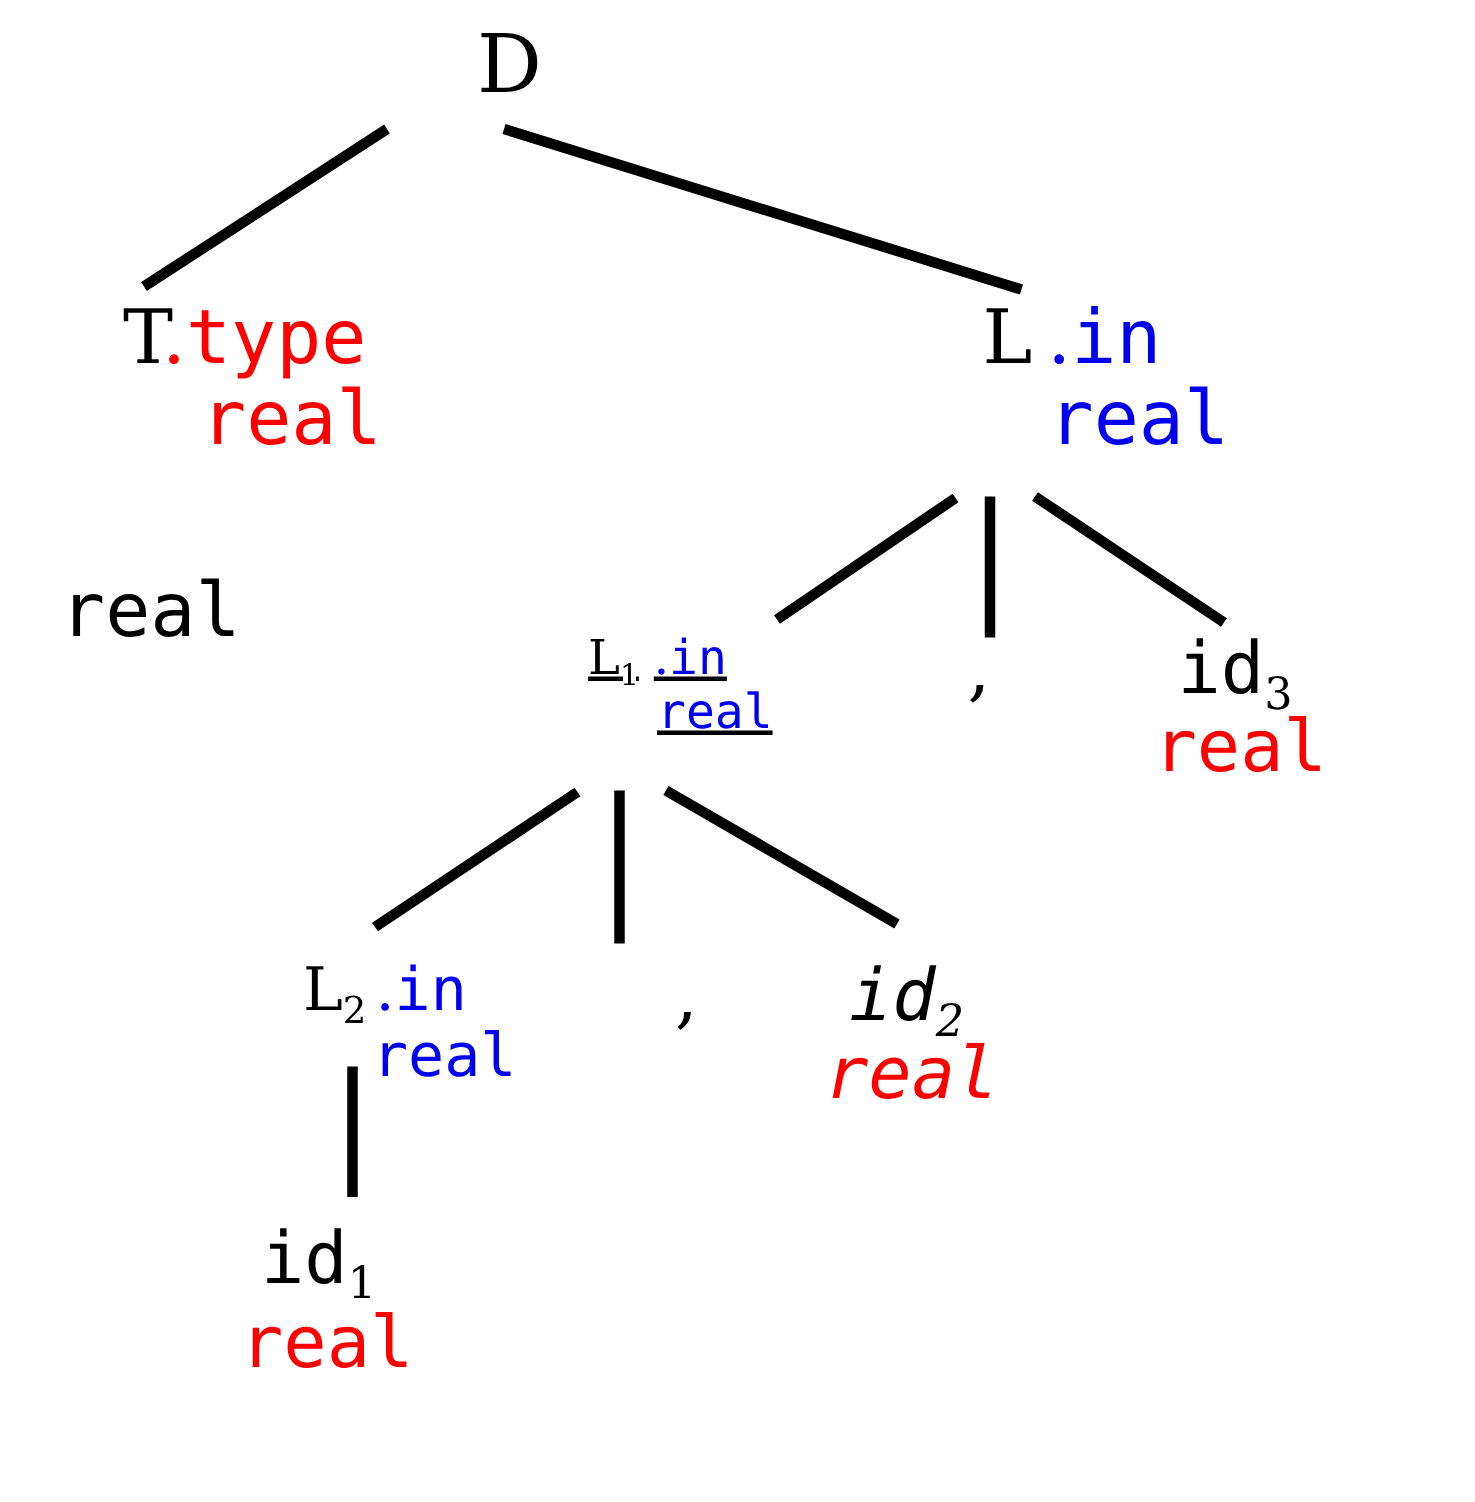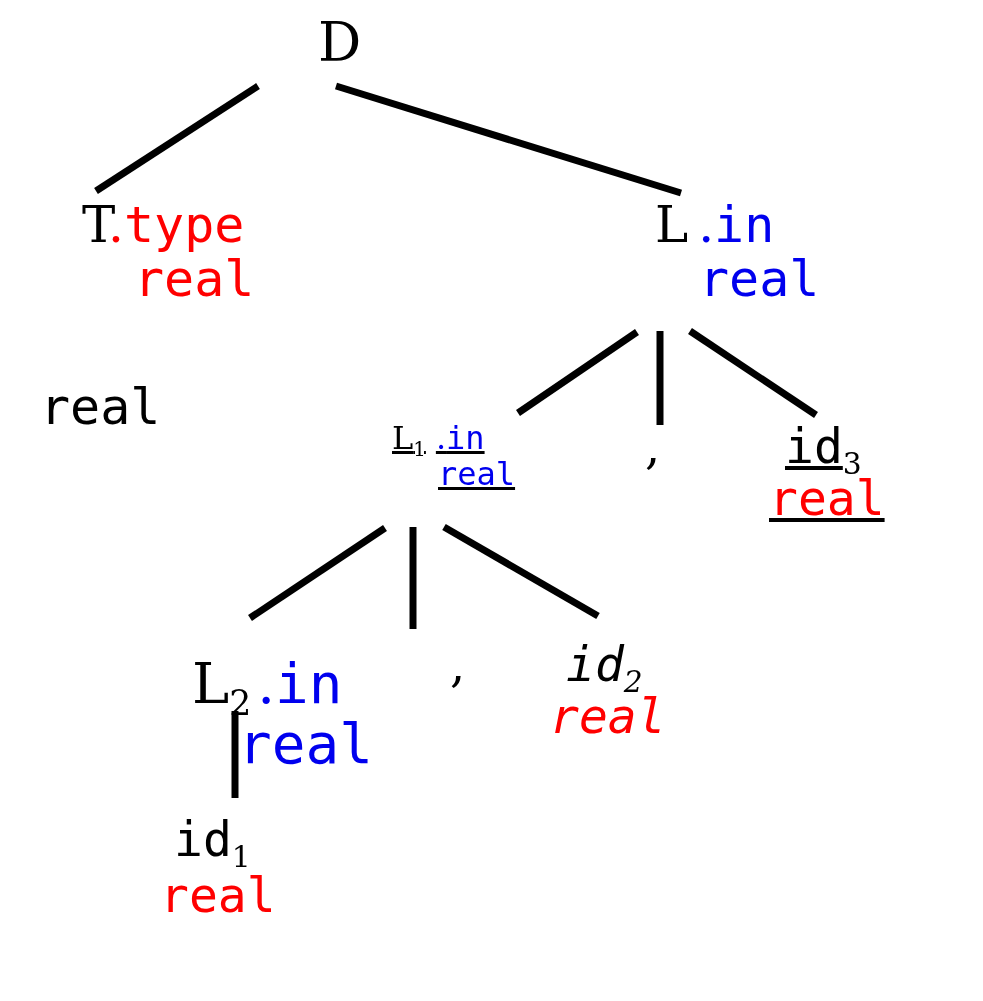--- a/index.html
+++ b/index.html
@@ -105,34 +105,32 @@
     left: 645px;
     top: 422px;
     font-size: 48px;
   }
 
   
   #node-id3 {
     left: 785px;
     top: 422px;
     font-size: 48px;
-    text-decoration: underline;
   }
   #node-id3 .attr-line {
     padding-left: 0px;
     margin-top: 4px;
     margin-left: -16px;
   }
 
   
   #node-l2 {
-    left: 192px;
+    left: 202px;
     top: 640px;
-    font-size: 56px;
-    margin-top: 16px;
+    font-size: 40px;
   }
   #node-l2 .attr-line {
     padding-left: 46px;
     margin-top: 4px;
   }
 
   
   #node-comma2 {
     left: 450px;
     top: 640px;

